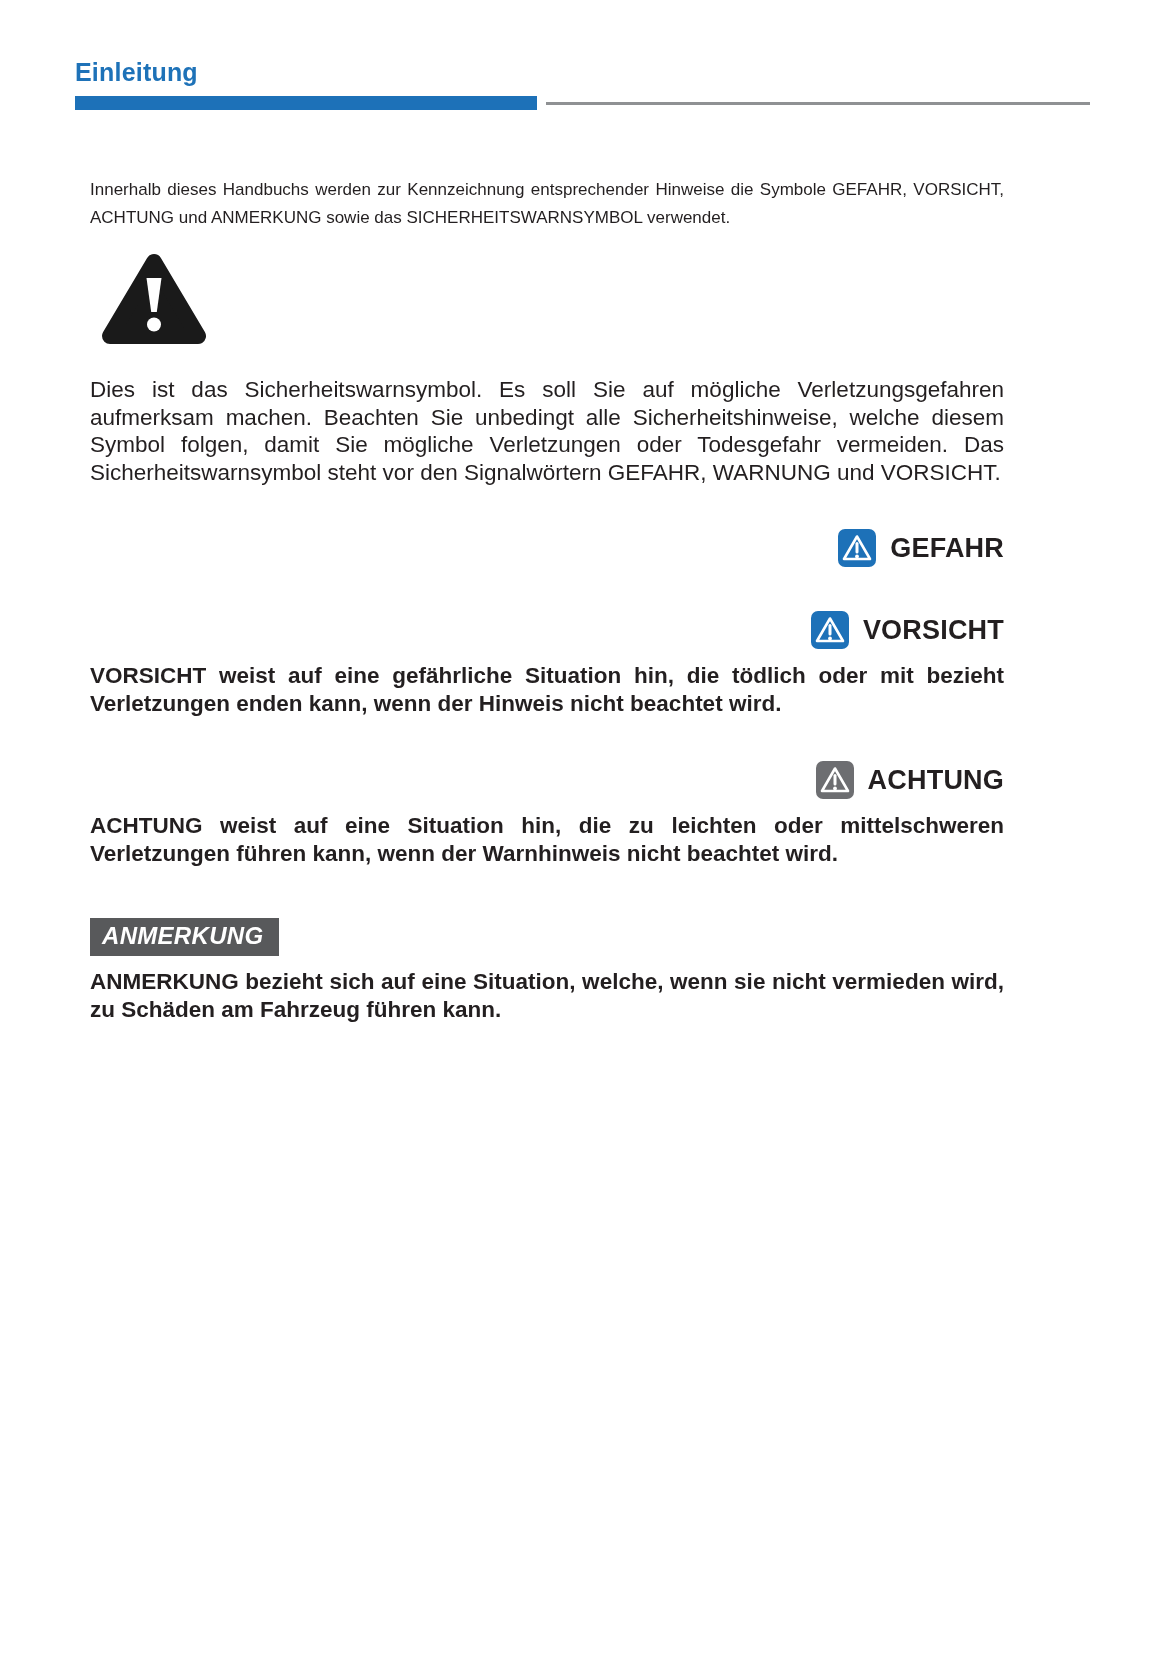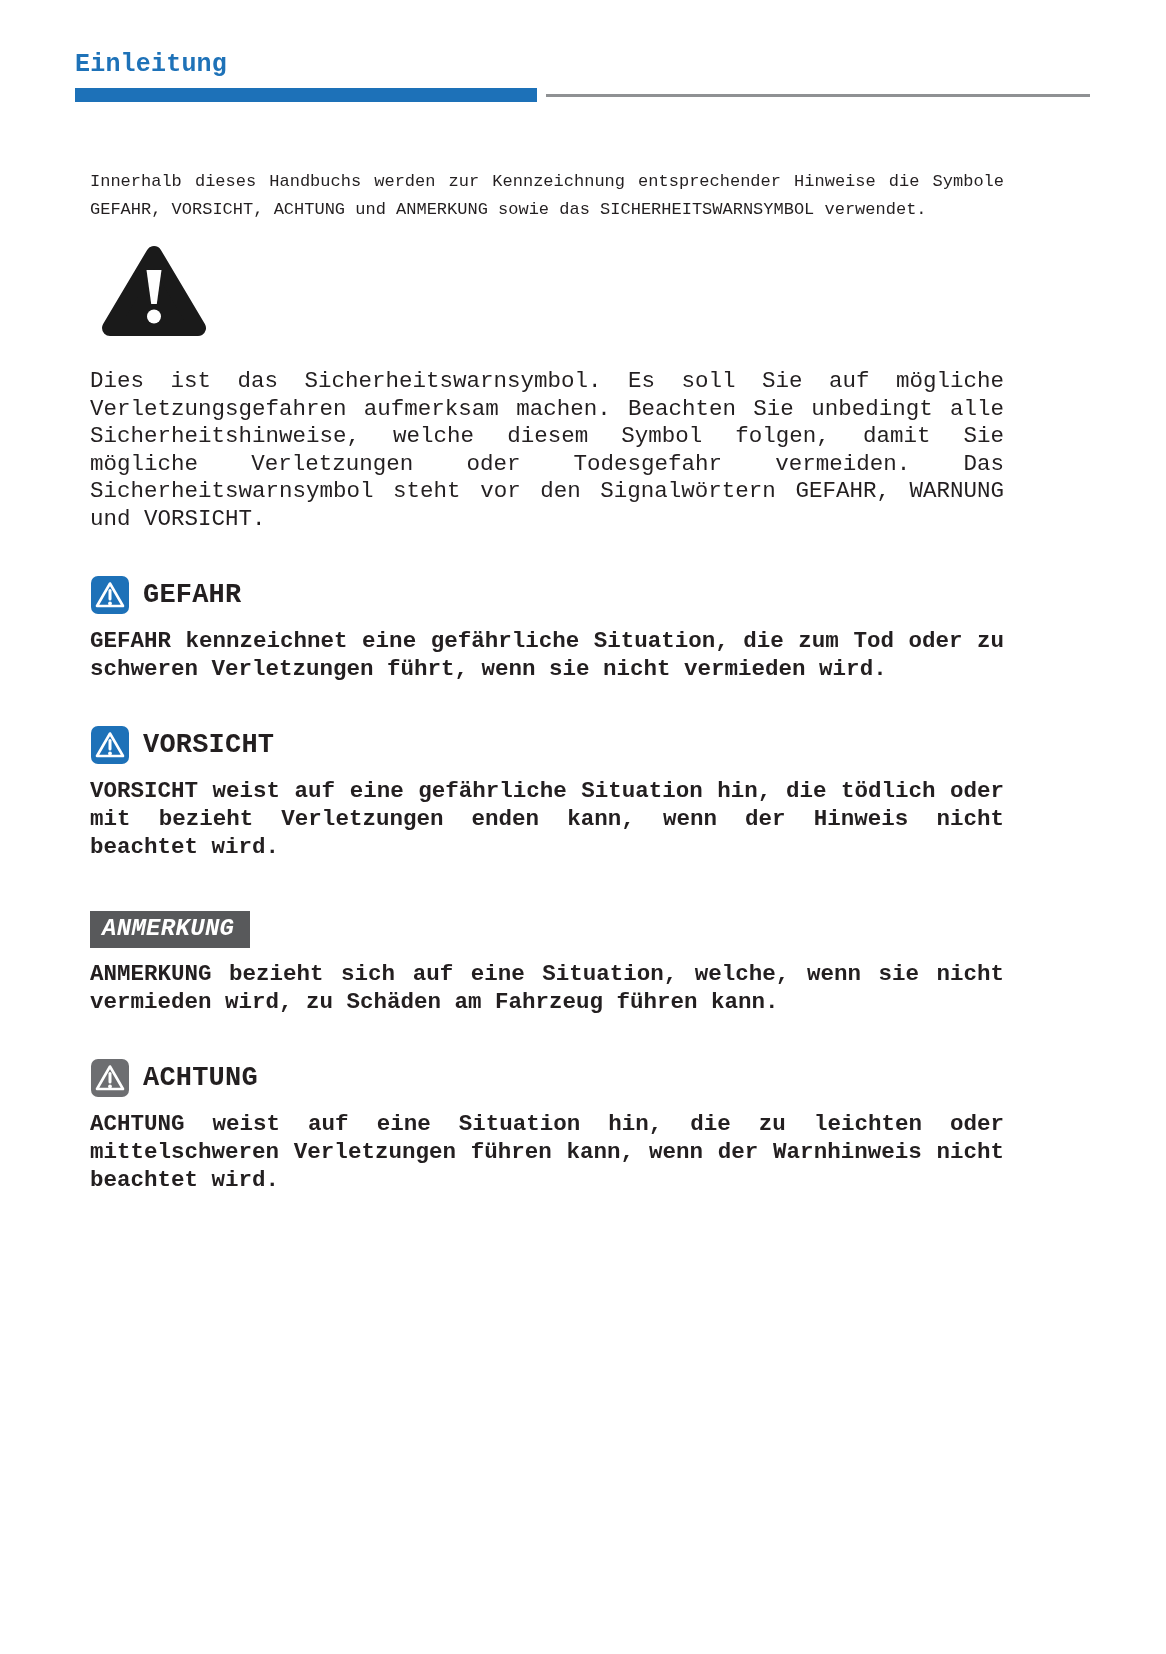--- a/index.html
+++ b/index.html
@@ -4,23 +4,23 @@
 <style>
   html, body {
     margin: 0;
     padding: 0;
     background: #ffffff;
   }
   .page {
     position: relative;
     width: 1166px;
     height: 1218px;
-    margin: 0 auto;
+    margin: 8px auto;
     background: #ffffff;
-    font-family: Liberation Mono, monospace;
+    font-family: Liberation Sans, sans-serif;
     color: #231f20;
     box-sizing: border-box;
     overflow: hidden;
   }
 
   
   .header {
     padding: 50px 0 0 75px;
   }
   .page-title {
@@ -82,20 +82,21 @@
   }
 
   
   .section {
     margin-top: 42px;
   }
   .section-heading {
     display: flex;
     align-items: center;
     gap: 13px;
+    justify-content: flex-end;
   }
   .signal-icon {
     display: block;
   }
   .section-label {
     font-size: 27px;
     font-weight: 700;
     letter-spacing: 0.2px;
   }
   .section-body {
@@ -152,48 +153,47 @@
     <div class="section">
       <div class="section-heading">
         <svg class="signal-icon" width="40" height="40" viewBox="0 0 40 40" aria-hidden="true">
           <rect x="1" y="1" width="38" height="38" rx="7" fill="#1d71b8"></rect>
           <polygon points="20,8.5 33,31 7,31" fill="none" stroke="#ffffff" stroke-width="2.6" stroke-linejoin="round"></polygon>
           <path d="M20,15.5 L20,24" stroke="#ffffff" stroke-width="3" stroke-linecap="round"></path>
           <circle cx="20" cy="28.4" r="1.9" fill="#ffffff"></circle>
         </svg>
         <span class="section-label">GEFAHR</span>
       </div>
-      <p class="section-body">GEFAHR kennzeichnet eine gefährliche Situation, die zum Tod oder zu schweren Verletzungen führt, wenn sie nicht vermieden wird.</p>
     </div>
 
     <div class="section">
       <div class="section-heading">
         <svg class="signal-icon" width="40" height="40" viewBox="0 0 40 40" aria-hidden="true">
           <rect x="1" y="1" width="38" height="38" rx="7" fill="#1d71b8"></rect>
           <polygon points="20,8.5 33,31 7,31" fill="none" stroke="#ffffff" stroke-width="2.6" stroke-linejoin="round"></polygon>
           <path d="M20,15.5 L20,24" stroke="#ffffff" stroke-width="3" stroke-linecap="round"></path>
           <circle cx="20" cy="28.4" r="1.9" fill="#ffffff"></circle>
         </svg>
         <span class="section-label">VORSICHT</span>
       </div>
       <p class="section-body">VORSICHT weist auf eine gefährliche Situation hin, die tödlich oder mit bezieht Verletzungen enden kann, wenn der Hinweis nicht beachtet wird.</p>
     </div>
 
-    <div class="section note-section">
-      <div class="note-box">ANMERKUNG</div>
-      <p class="section-body">ANMERKUNG bezieht sich auf eine Situation, welche, wenn sie nicht vermieden wird, zu Schäden am Fahrzeug führen kann.</p>
-    </div>
-
     <div class="section">
       <div class="section-heading">
         <svg class="signal-icon" width="40" height="40" viewBox="0 0 40 40" aria-hidden="true">
           <rect x="1" y="1" width="38" height="38" rx="7" fill="#6d6e71"></rect>
           <polygon points="20,8.5 33,31 7,31" fill="none" stroke="#ffffff" stroke-width="2.6" stroke-linejoin="round"></polygon>
           <path d="M20,15.5 L20,24" stroke="#ffffff" stroke-width="3" stroke-linecap="round"></path>
           <circle cx="20" cy="28.4" r="1.9" fill="#ffffff"></circle>
         </svg>
         <span class="section-label">ACHTUNG</span>
       </div>
       <p class="section-body">ACHTUNG weist auf eine Situation hin, die zu leichten oder mittelschweren Verletzungen führen kann, wenn der Warnhinweis nicht beachtet wird.</p>
     </div>
 
+    <div class="section note-section">
+      <div class="note-box">ANMERKUNG</div>
+      <p class="section-body">ANMERKUNG bezieht sich auf eine Situation, welche, wenn sie nicht vermieden wird, zu Schäden am Fahrzeug führen kann.</p>
+    </div>
+
   </div>
 </div>
 
 </body></html>

